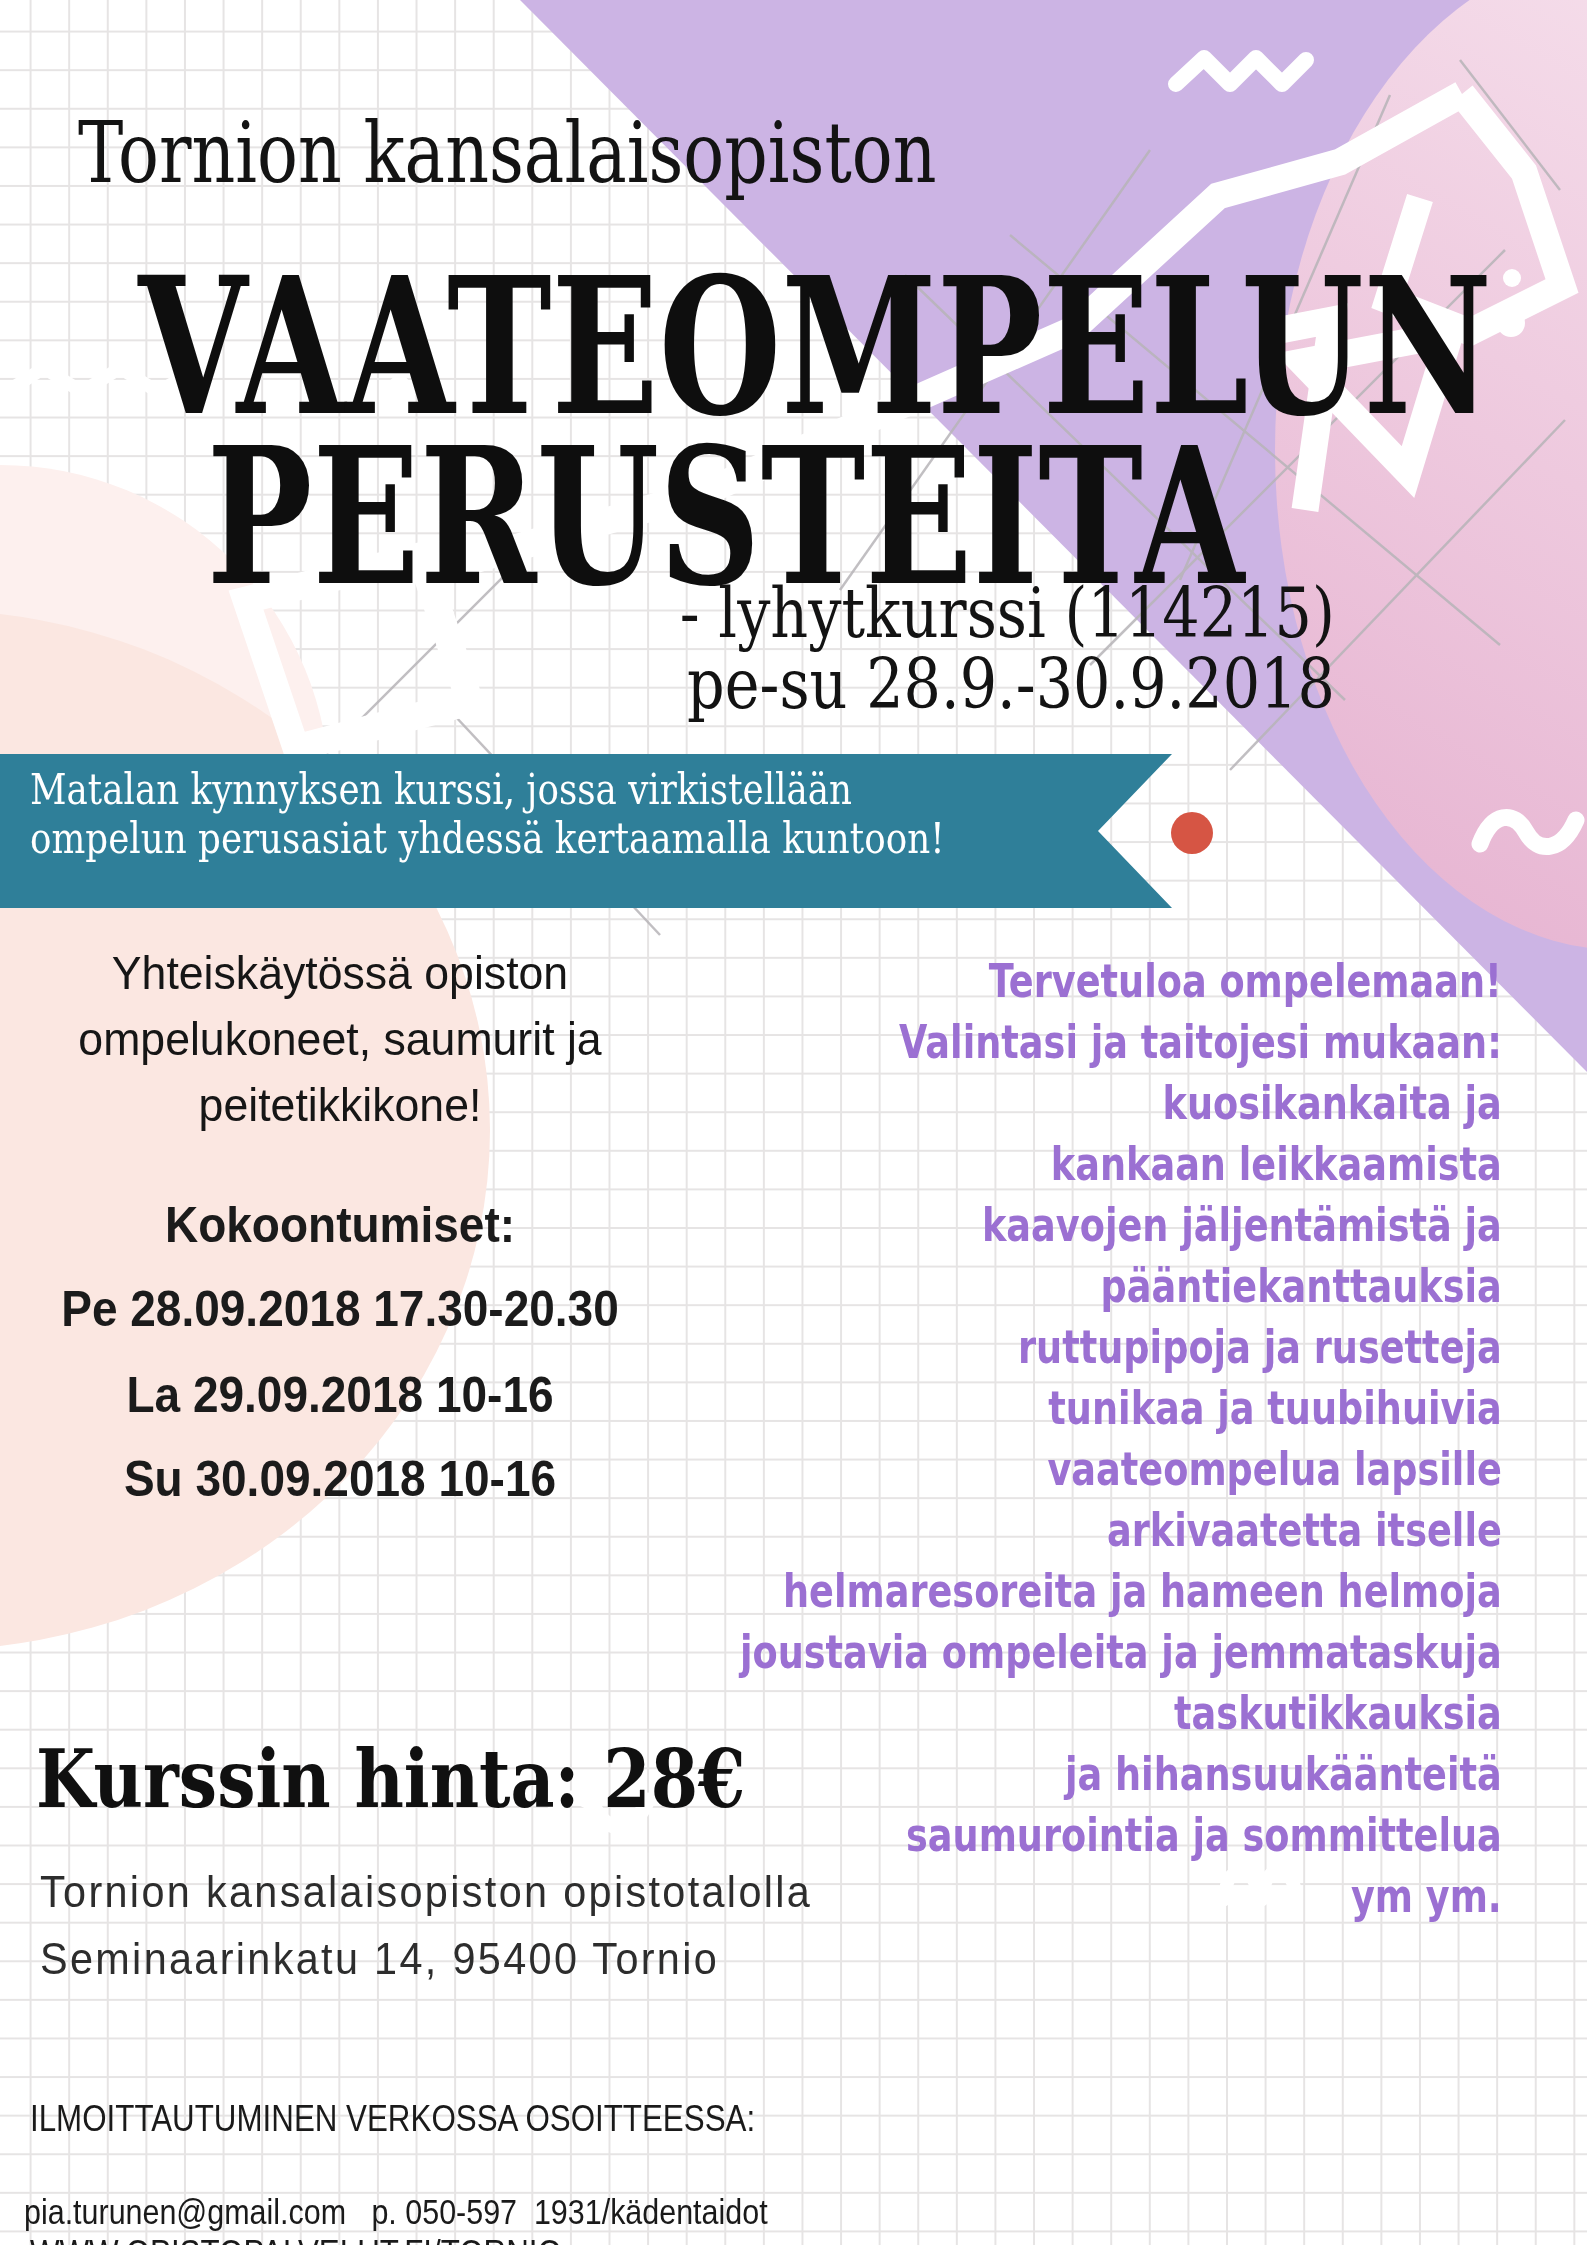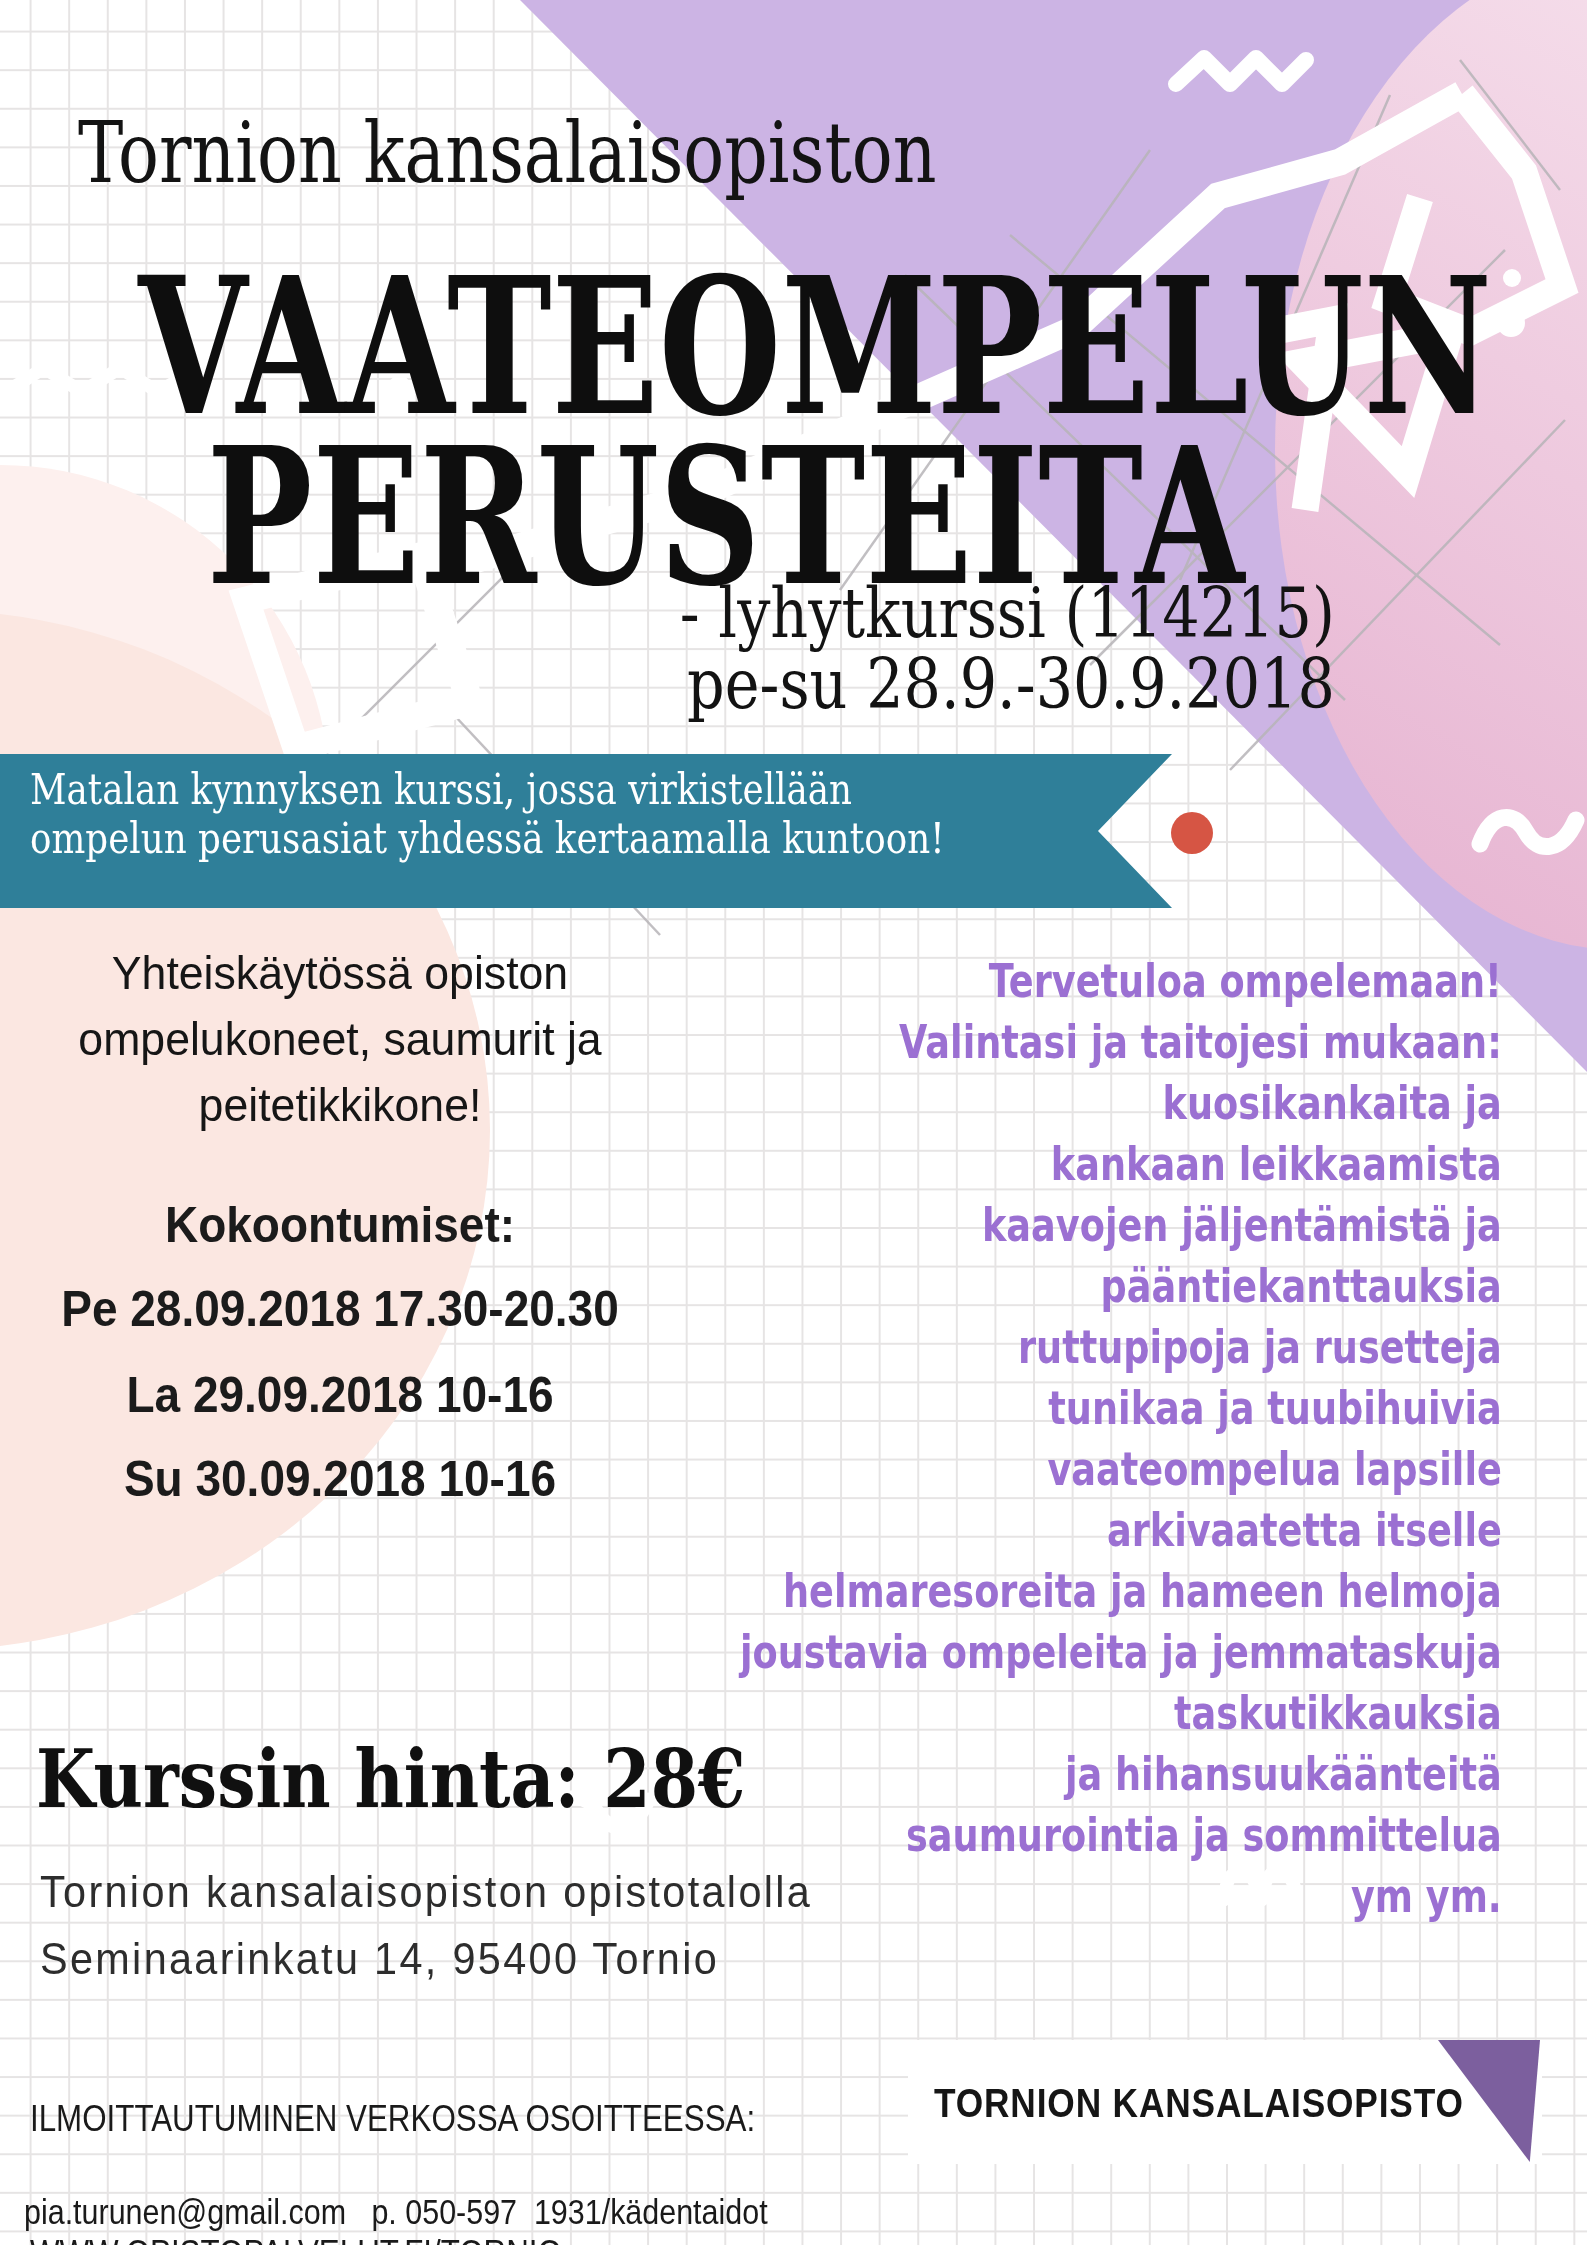--- a/index.html
+++ b/index.html
@@ -152,18 +152,14 @@
 
   <div class="txt reg">
     <div>ILMOITTAUTUMINEN VERKOSSA OSOITTEESSA:</div>
     <div>WWW.OPISTOPALVELUT.FI/TORNIO</div>
     
     
   </div>
 
   <div class="txt email">pia.turunen@gmail.com   p. 050-597  1931/kädentaidot</div>
 
-  <div class="logo-box">
-    <div class="logo-label">TORNION KANSALAISOPISTO</div>
-    <div class="logo-tri"></div>
-  </div>
 
 </div>
 
 </body></html>

